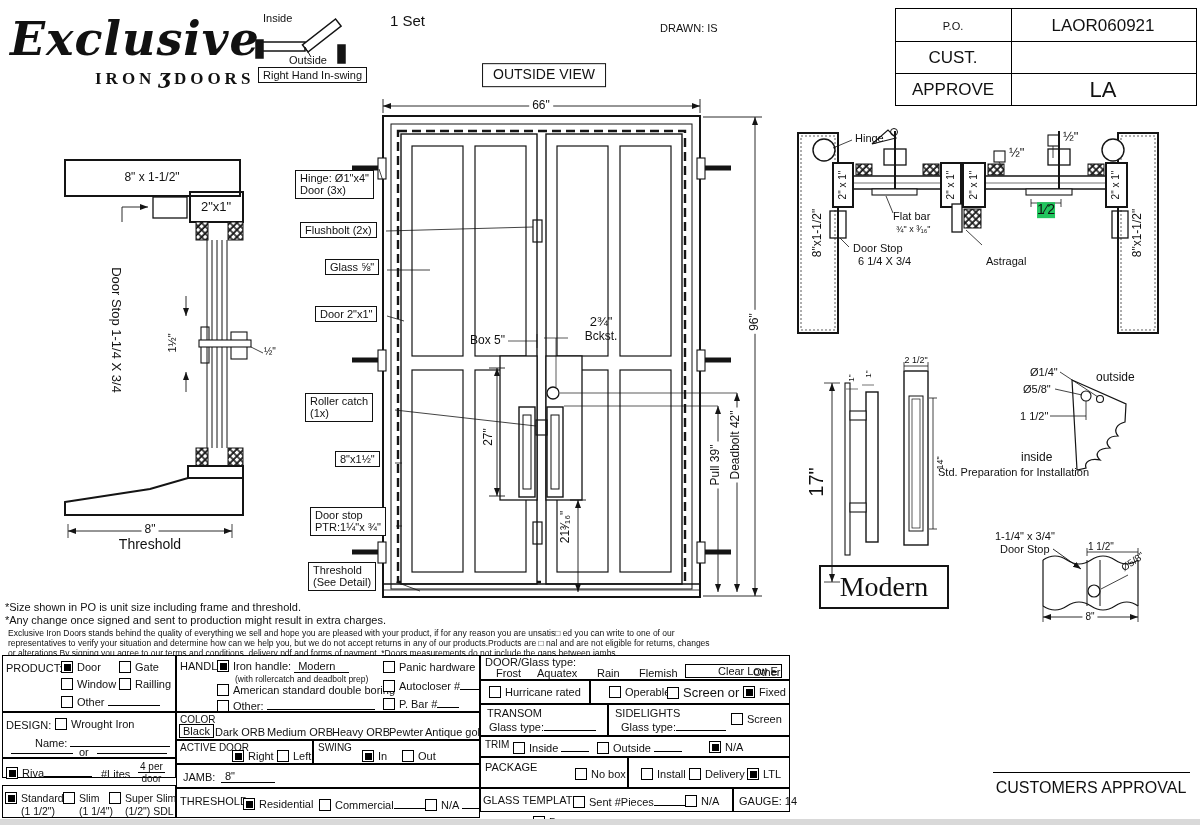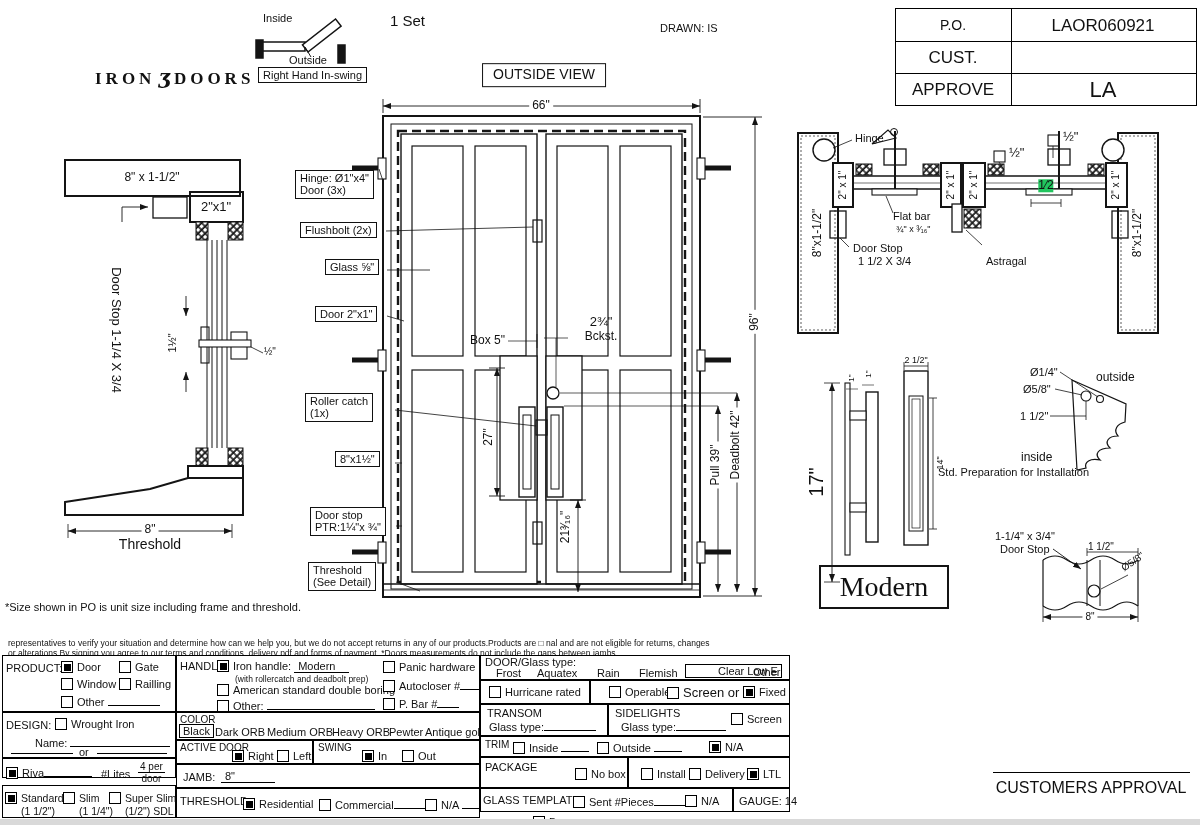--- a/index.html
+++ b/index.html
@@ -264,38 +264,39 @@
     <line x1="1053" y1="549" x2="1081" y2="569" stroke-width="0.9" marker-end="url(#ah)"></line>
     <line x1="1087" y1="552" x2="1138" y2="552" stroke-width="0.8"></line>
     <line x1="1087" y1="548" x2="1087" y2="556" stroke-width="0.8"></line>
         <line x1="1138" y1="548" x2="1138" y2="556" stroke-width="0.8"></line>
     <line x1="1043" y1="617" x2="1138" y2="617" stroke-width="0.9" marker-start="url(#ah)" marker-end="url(#ah)"></line>
     <line x1="1043" y1="606" x2="1043" y2="622" stroke-width="0.8"></line>
         <line x1="1138" y1="606" x2="1138" y2="622" stroke-width="0.8"></line>
   </g>
 </svg>
 
+<div class="lbl logo-script" style="left:10px;top:14px;">Exclusive</div>
 <div class="lbl" style="left:95px;top:66px;">
   <span class="logo-sub">IRON</span>
   <span class="logo-script" style="font-size:20px;">ʒ</span>
   <span class="logo-sub">DOORS</span>
 </div>
 
 <div class="lbl" style="left:263px;top:12px;">Inside</div>
 <div class="lbl" style="left:289px;top:54px;">Outside</div>
 <div class="lbl box" style="left:258px;top:67px;">Right Hand In-swing</div>
 
 <div class="lbl" style="left:390px;top:13px;font-size:15px;">1 Set</div>
 <div class="lbl" style="left:660px;top:22px;">DRAWN: IS</div>
 
 <div style="position:absolute;left:895px;top:8px;width:300px;height:96px;border:1.6px solid #000;z-index:2;background:#fff;">
   <div style="position:absolute;left:115px;top:0;bottom:0;border-left:1.4px solid #000;"></div>
   <div style="position:absolute;left:0;top:32px;width:100%;border-top:1.4px solid #000;"></div>
   <div style="position:absolute;left:0;top:64px;width:100%;border-top:1.4px solid #000;"></div>
-  <div class="lbl ctr" style="left:57px;top:17px;font-size:14px;">P.O.</div>
+  <div class="lbl ctr" style="left:57px;top:17px;font-size:11px;">P.O.</div>
   <div class="lbl ctr" style="left:207px;top:17px;font-size:17px;">LAOR060921</div>
   <div class="lbl ctr" style="left:57px;top:49px;font-size:17px;">CUST.</div>
   <div class="lbl ctr" style="left:207px;top:49px;font-size:17px;"></div>
   <div class="lbl ctr" style="left:57px;top:81px;font-size:17px;">APPROVE</div>
   <div class="lbl ctr" style="left:207px;top:81px;font-size:22px;">LA</div>
 </div>
 
 <div class="lbl ctr" style="left:152px;top:178px;font-size:12px;">8" x 1-1/2"</div>
 <div class="lbl ctr" style="left:216px;top:207px;font-size:13px;">2"x1"</div>
 <div class="lbl rotcw" style="left:116px;top:330px;font-size:13px;">Door Stop 1-1/4 X 3/4</div>
@@ -339,25 +340,25 @@
 <div class="lbl" style="left:855px;top:132px;">Hinge</div>
 <div class="lbl rot" style="left:818px;top:233px;font-size:12px;">8"x1-1/2"</div>
 <div class="lbl rot" style="left:1138px;top:233px;font-size:12px;">8"x1-1/2"</div>
 <div class="lbl rot" style="left:843px;top:185px;font-size:10px;">2" x 1"</div>
 <div class="lbl rot" style="left:951px;top:185px;font-size:10px;">2" x 1"</div>
 <div class="lbl rot" style="left:974px;top:185px;font-size:10px;">2" x 1"</div>
 <div class="lbl rot" style="left:1116px;top:185px;font-size:10px;">2" x 1"</div>
 <div class="lbl" style="left:893px;top:210px;">Flat bar</div>
 <div class="lbl" style="left:896px;top:224px;font-size:9px;">¾" x ³⁄₁₆"</div>
 <div class="lbl" style="left:853px;top:242px;">Door Stop</div>
-<div class="lbl" style="left:858px;top:255px;">1 1/2 X 3/4</div>
+<div class="lbl" style="left:858px;top:255px;">6 1/4 X 3/4</div>
 <div class="lbl" style="left:986px;top:240px;margin-top:15px;">Astragal</div>
 <div class="lbl" style="left:1009px;top:146px;font-size:13px;">½"</div>
 <div class="lbl" style="left:1063px;top:130px;font-size:13px;">½"</div>
-<div class="lbl ctr" style="left:1046px;top:186px;font-size:12px;background:#22c55e;">1⁄2</div>
+<div class="lbl ctr" style="left:1046px;top:210px;font-size:14px;background:#22c55e;">1⁄2</div>
 
 <div class="lbl rot" style="left:816px;top:482px;font-size:20px;">17"</div>
 <div class="lbl rot" style="left:852px;top:378px;font-size:8px;">1"</div>
 <div class="lbl rot" style="left:869px;top:374px;font-size:8px;">1"</div>
 <div class="lbl ctr" style="left:916px;top:360px;font-size:9px;">2 1/2"</div>
 <div class="lbl rot" style="left:940px;top:463px;font-size:9px;">14"</div>
 <div class="lbl ctr serifbox" style="left:884px;top:587px;">Modern</div>
 
 <div class="lbl" style="left:1030px;top:366px;">Ø1/4"</div>
 <div class="lbl" style="left:1023px;top:383px;">Ø5/8"</div>
@@ -366,20 +367,22 @@
 <div class="lbl" style="left:1021px;top:451px;font-size:12px;">inside</div>
 <div class="lbl" style="left:938px;top:466px;">Std. Preparation for Installation</div>
 
 <div class="lbl" style="left:995px;top:530px;">1-1/4" x 3/4"</div>
 <div class="lbl" style="left:1000px;top:543px;">Door Stop</div>
 <div class="lbl" style="left:1088px;top:541px;font-size:10px;">1 1/2"</div>
 <div class="lbl" style="left:1120px;top:556px;font-size:10px;transform:rotate(-35deg);">Ø5/8"</div>
 <div class="lbl ctr wbg" style="left:1090px;top:617px;font-size:10px;">8"</div>
 
 <div class="lbl" style="left:5px;top:601px;">*Size shown in PO is unit size including frame and threshold.</div>
+<div class="lbl" style="left:5px;top:614px;">*Any change once signed and sent to production might result in extra charges.</div>
+<div class="lbl" style="left:8px;top:629px;font-size:8.5px;">Exclusive Iron Doors stands behind the quality of everything we sell and hope you are pleased with your product, if for any reason you are unsatis□ ed you can write to one of our</div>
 <div class="lbl" style="left:8px;top:649px;font-size:8.5px;">or alterations.By signing you agree to our terms and conditions, delivery pdf and forms of payment. *Doors measurements do not include the gaps between jambs</div>
 <div class="lbl" style="left:8px;top:639px;font-size:8.5px;">representatives to verify your situation and determine how can we help you, but we do not accept returns in any of our products.Products are □ nal and are not eligible for returns, changes</div>
 
 <div class="cell" style="left:2px;top:655px;width:174px;height:57px;">
   <span class="fr" style="left:3px;top:6px;">PRODUCT:</span>
   <span class="fr" style="left:58px;top:5px;"><span class="cb checked"></span><span>Door</span></span>
   <span class="fr" style="left:116px;top:5px;"><span class="cb"></span><span>Gate</span></span>
   <span class="fr" style="left:58px;top:22px;"><span class="cb"></span><span>Window</span></span>
   <span class="fr" style="left:116px;top:22px;"><span class="cb"></span><span>Railling</span></span>
   <span class="fr" style="left:58px;top:39px;"><span class="cb"></span><span>Other</span> <span class="ul" style="width:52px;"></span></span>

